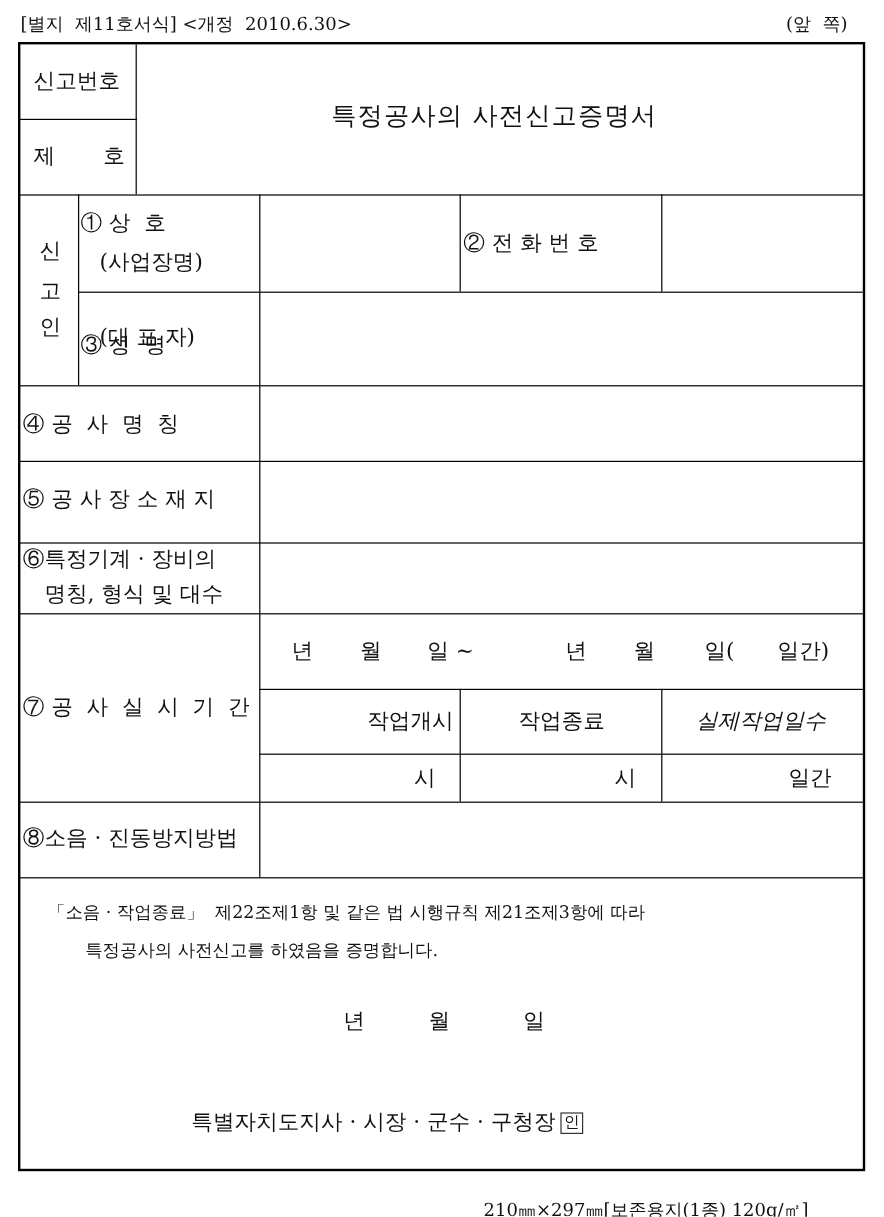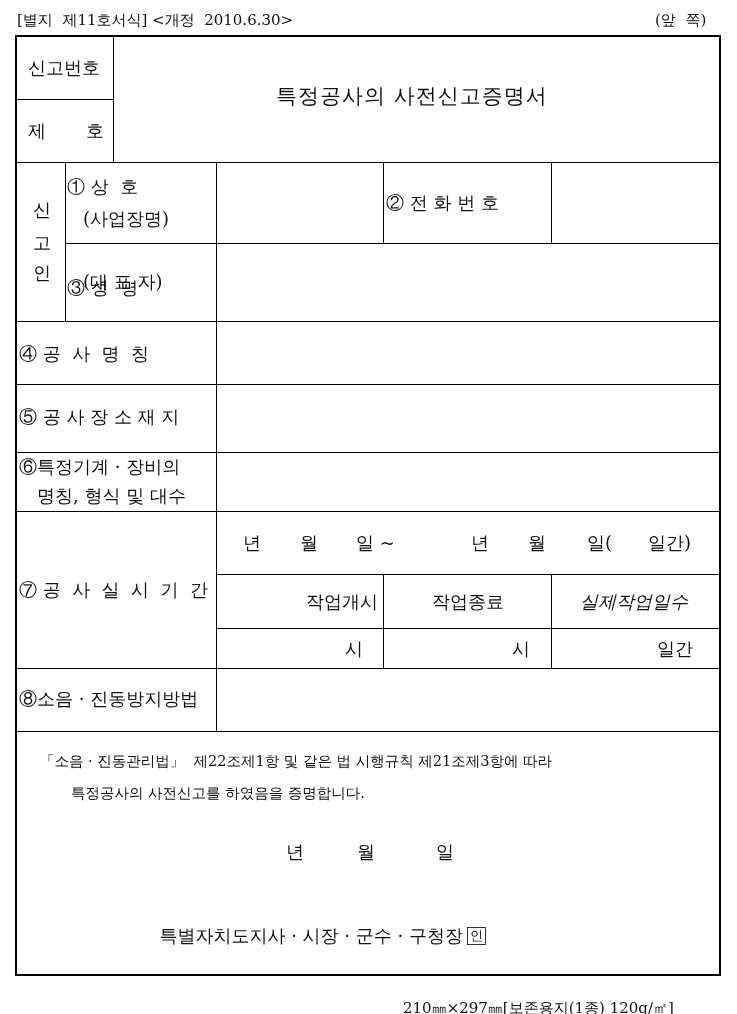--- a/index.html
+++ b/index.html
@@ -93,21 +93,21 @@
 <div class="field" style="left:218px; top:629px; width:164px; height:38px;"></div>
 <div class="t" style="left:345px; top:639px;">시</div>
 <div class="field" style="left:385px; top:629px; width:165px; height:38px;"></div>
 <div class="t" style="left:512px; top:639px;">시</div>
 <div class="field" style="left:553px; top:629px; width:165px; height:38px;"></div>
 <div class="t" style="left:657px; top:639px;">일간</div>
 
 <div class="t" style="left:19px; top:689px;">⑧소음 · 진동방지방법</div>
 <div class="field" style="left:218px; top:669px; width:500px; height:61px;"></div>
 
-<div class="t" style="left:40px; top:751px; font-size:14.5px;">「소음 · 진동관리법」  제22조제1항 및 같은 법 시행규칙 제21조제3항에 따라</div>
+<div class="t" style="left:40px; top:751px; font-size:14.5px;">「소음 · 작업종료」  제22조제1항 및 같은 법 시행규칙 제21조제3항에 따라</div>
 <div class="t" style="left:24px; top:783px; font-size:14.5px;margin-left:47px;">특정공사의 사전신고를 하였음을 증명합니다.</div>
 
 <div class="t" style="left:286px; top:842px;">년</div>
 <div class="t" style="left:357px; top:842px;">월</div>
 <div class="t" style="left:436px; top:842px;">일</div>
 
 <div class="t" style="left:148px; top:900px; font-size:18px; line-height:24px;">
   <span>특별자치도지사 · 시장 · 군수 · 구청장</span><span class="seal">인</span>
 </div>
 

